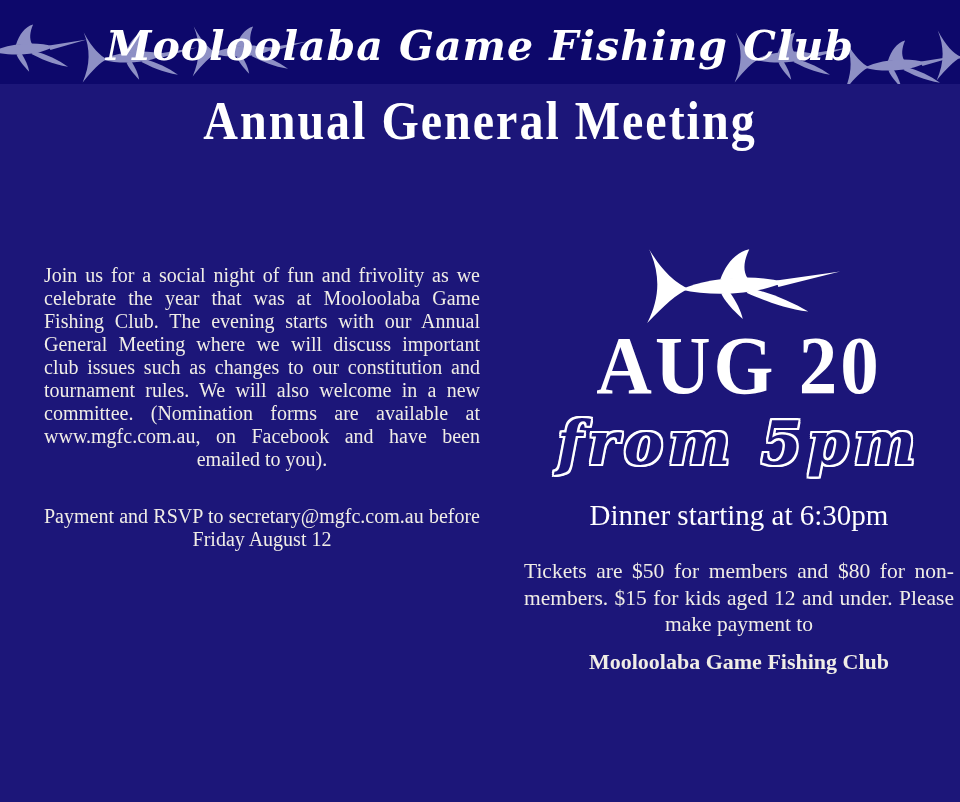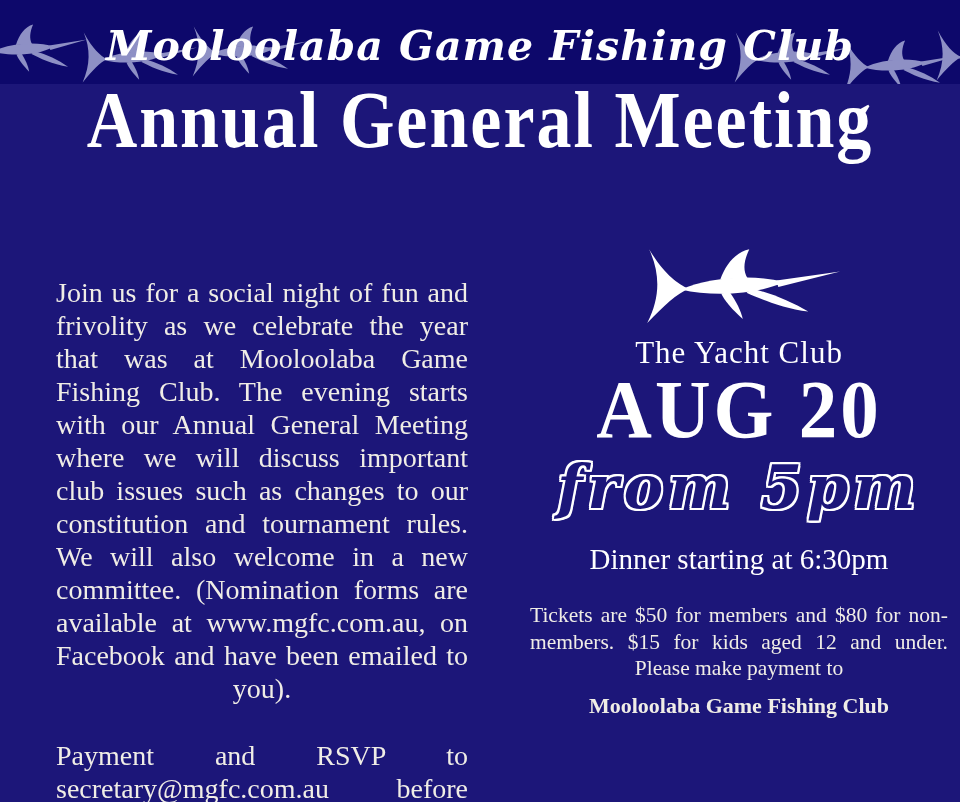--- a/index.html
+++ b/index.html
@@ -42,21 +42,21 @@
     color:var(--white);
     letter-spacing:1px;
   }
 
   
   .main-title{
     position:absolute;left:0;top:82px;width:100%;margin:0;
     text-align:center;
     font-family:"Liberation Serif", serif;
     font-weight:700;color:var(--white);
-    font-size:70px;line-height:76px;letter-spacing:2px;
+    font-size:48px;line-height:76px;letter-spacing:2px;
   }
   .main-title .stretch{display:inline-block;transform:scaleY(1.16);transform-origin:center;}
   .rope{
     font-family:"DejaVu Serif", serif;
     font-style:italic;font-weight:700;
     color:var(--bg);
     text-shadow:
       -2px -2px 0 #fff, 2px -2px 0 #fff, -2px 2px 0 #fff, 2px 2px 0 #fff,
       -2px 0 0 #fff, 2px 0 0 #fff, 0 -2px 0 #fff, 0 2px 0 #fff,
       -1px -2px 0 #fff, 1px 2px 0 #fff;
@@ -65,22 +65,22 @@
     position:absolute;left:0;top:166px;width:100%;
     text-align:center;
     font-size:57px;line-height:74px;letter-spacing:4px;
   }
 
   
   .left-col{
     position:absolute;left:40px;top:260px;width:444px;
   }
   .left-col p{
-    margin:16px;
-    font-size:28px;line-height:33px;
+    margin:4px;
+    font-size:20px;line-height:23px;
     text-align:justify;text-align-last:center;
     color:var(--soft);
   }
   .left-col p.p2{margin-top:29px;}
   .left-col p.p3{margin-top:34px;}
 
   
   .right-col{
     position:absolute;left:524px;top:244px;width:430px;
     text-align:center;
@@ -98,21 +98,21 @@
   .date .stretch{display:inline-block;transform:scaleY(1.08);transform-origin:center;}
   .time{
     font-size:59px;line-height:80px;letter-spacing:5px;
     margin-top:2px;
   }
   .dinner{
     font-size:29px;line-height:34px;margin-top:14px;
     color:var(--white);
   }
   .tickets{
-    margin:26px 6px 0;
+    margin:26px 0 0;
     font-size:21.5px;line-height:26.5px;
     text-align:justify;text-align-last:center;
     color:var(--soft);
   }
   .bank{margin-top:11px;font-weight:700;color:var(--soft);}
   .bank div{font-size:22px;line-height:26px;}
 </style>
 </head>
 <body>
 
@@ -161,21 +161,20 @@
 
   <section class="left-col">
     <p class="p1">Join us for a social night of fun and frivolity as we celebrate the year that was at Mooloolaba Game Fishing Club. The evening starts with our Annual General Meeting where we will discuss important club issues such as changes to our constitution and tournament rules. We will also welcome in a new committee. (Nomination forms are available at www.mgfc.com.au, on Facebook and have been emailed to you).</p>
     <p class="p3">Payment and RSVP to secretary@mgfc.com.au before Friday August 12</p>
   </section>
 
   <section class="right-col">
     <svg class="marlin-white" viewBox="0 0 220 100" preserveAspectRatio="none">
         <use href="#marlin"></use>
       </svg>
-    <div class="venue">The Yacht Club</div>
     <div class="date">
       <span class="stretch">AUG 20</span>
     </div>
     <div class="rope time">from 5pm</div>
     <div class="dinner">Dinner starting at 6:30pm</div>
     <p class="tickets">Tickets are $50 for members and $80 for non-members. $15 for kids aged 12 and under. Please make payment to</p>
     <div class="bank">
       <div>Mooloolaba Game Fishing Club</div>
     </div>
   </section>

